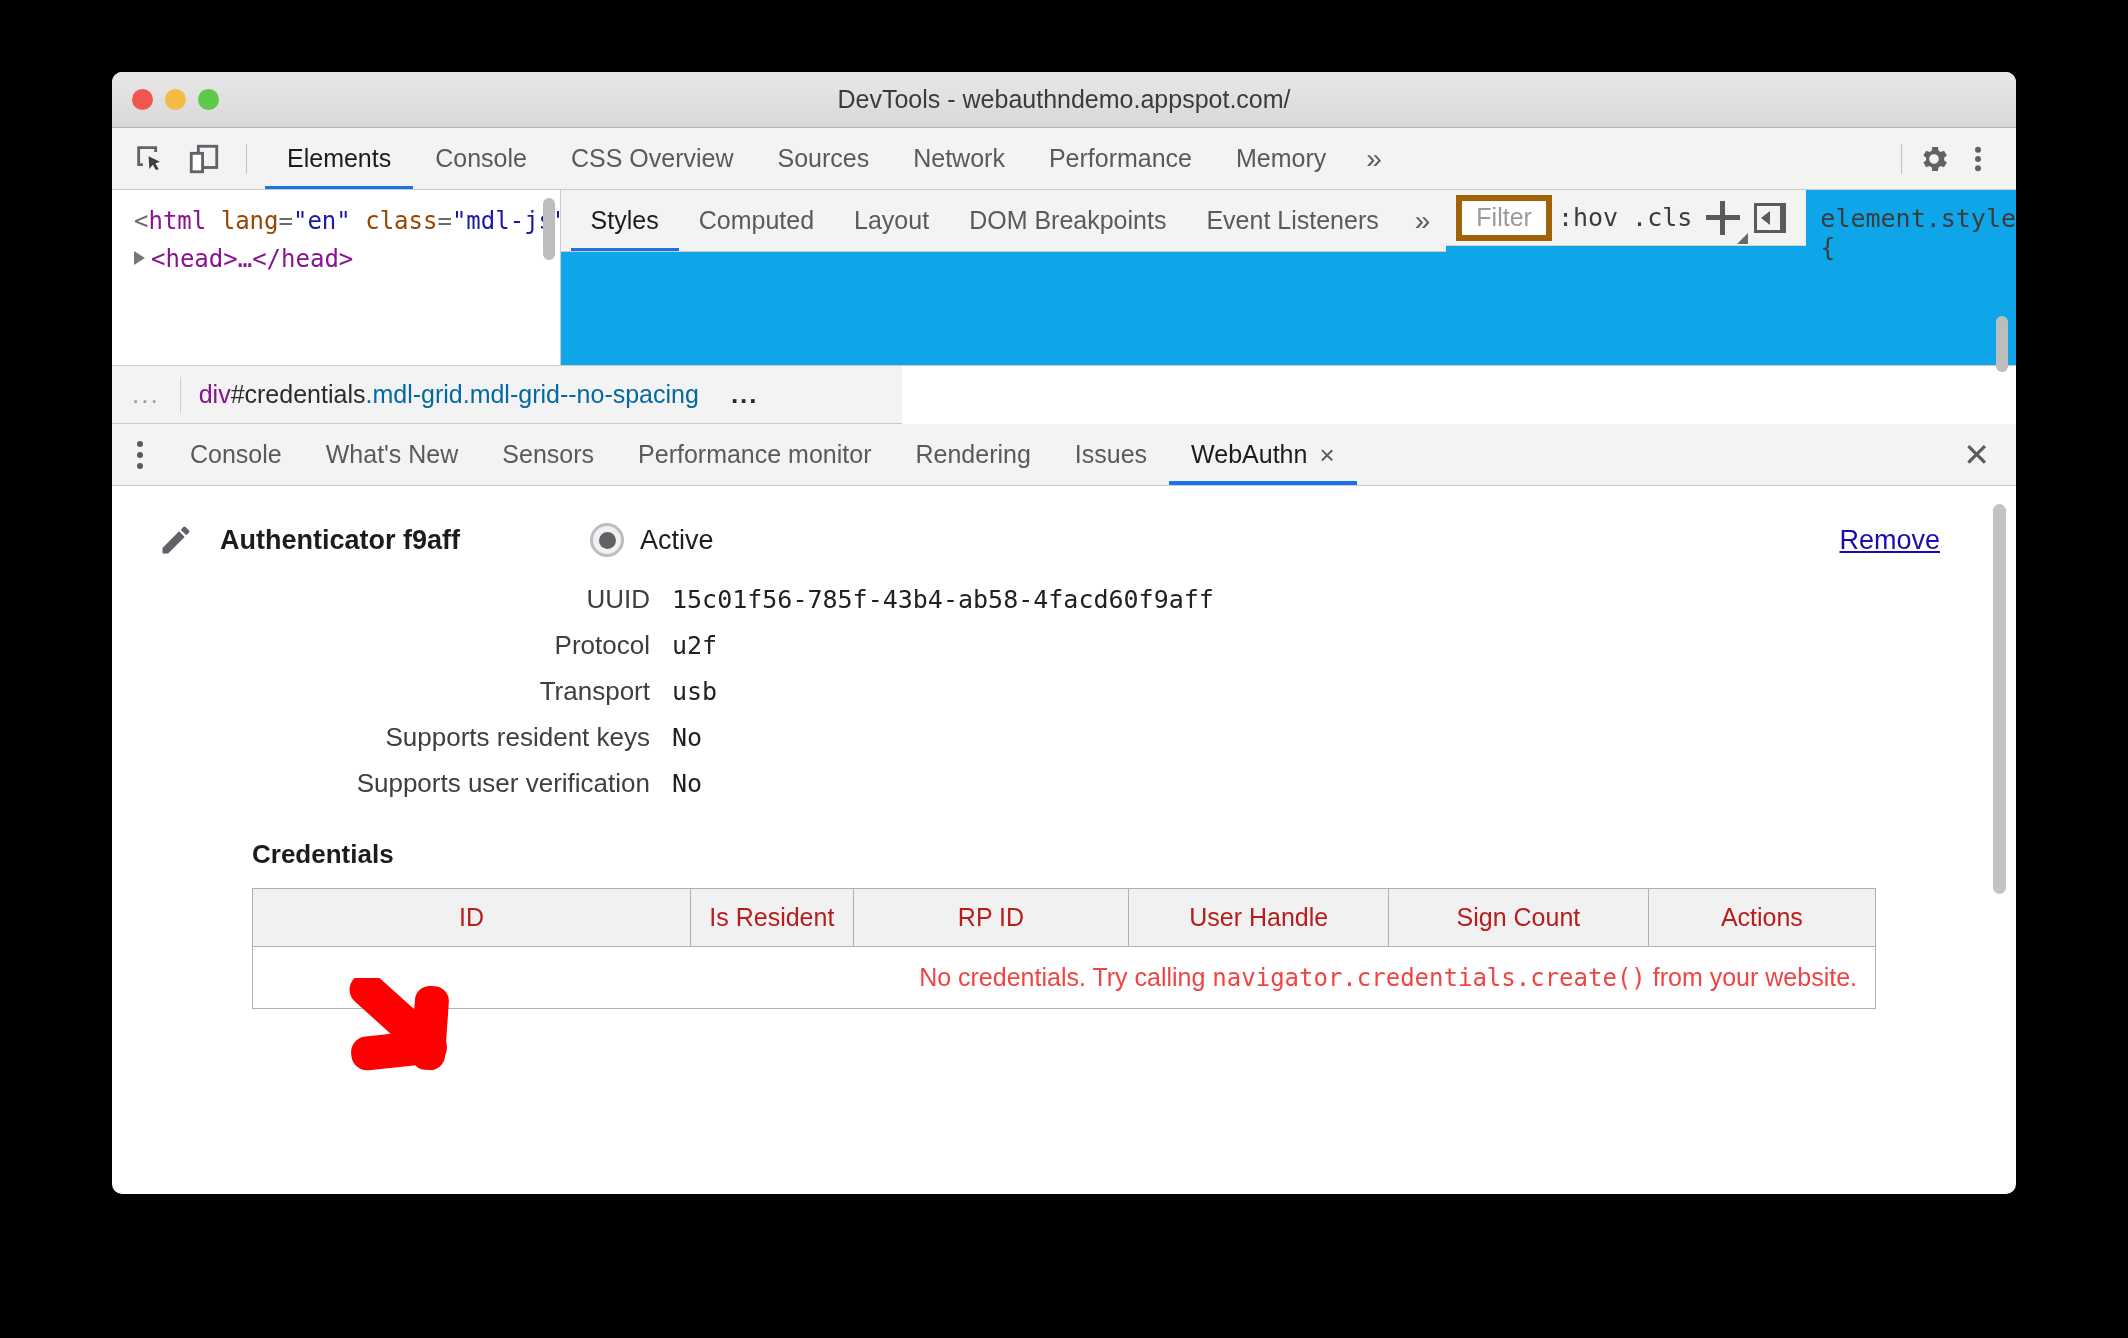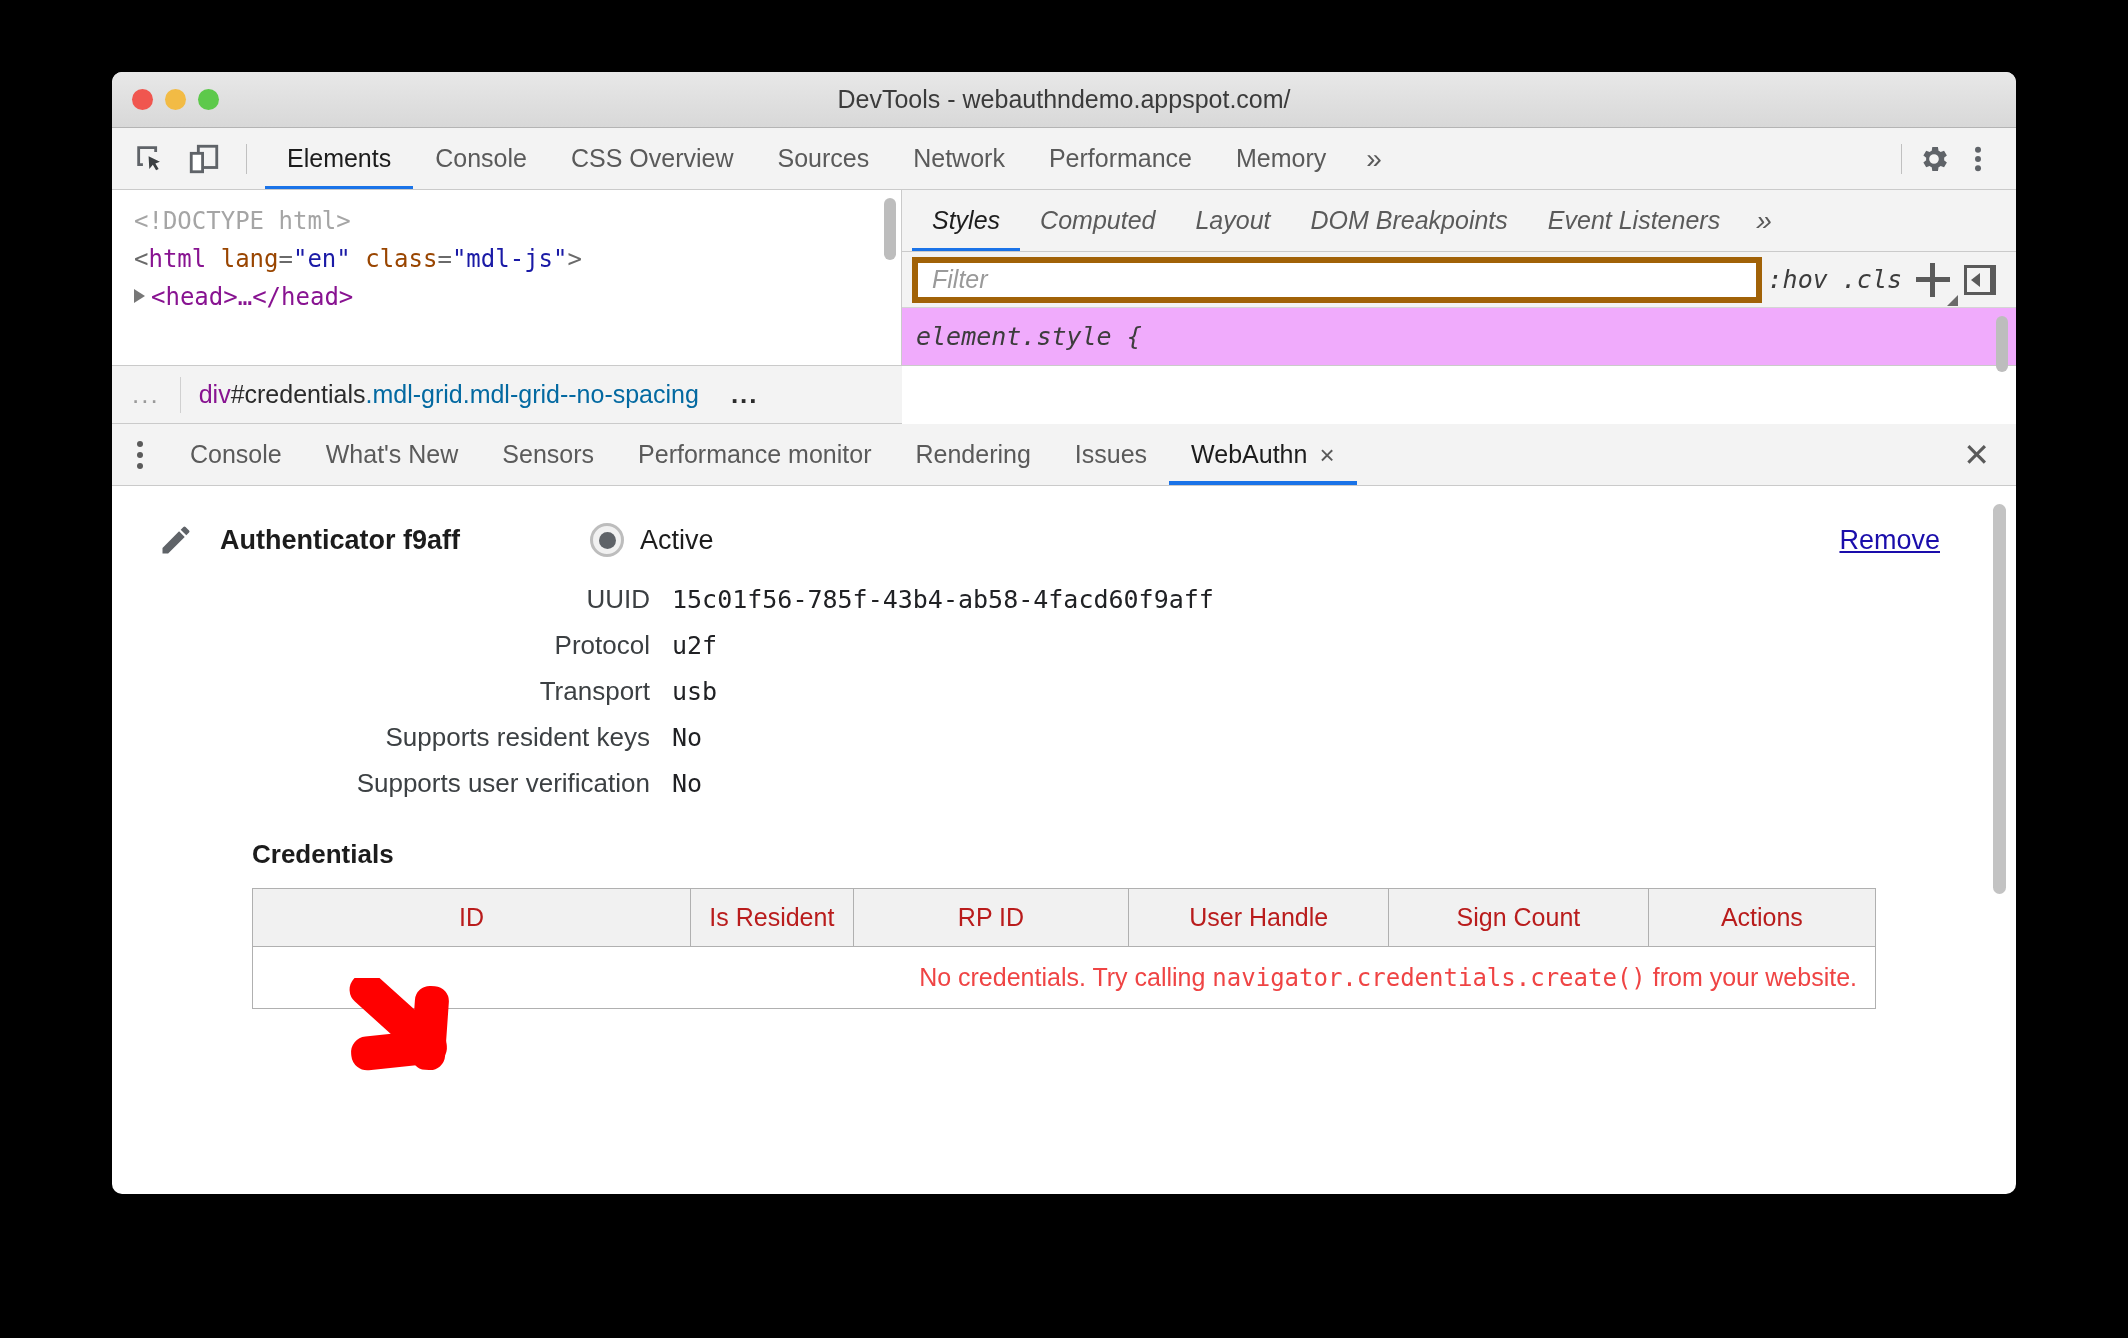--- a/index.html
+++ b/index.html
@@ -103,21 +103,21 @@
     border-left: 11px solid #777;
     border-top: 7px solid transparent;
     border-bottom: 7px solid transparent;
     margin-right: 6px; vertical-align: 2px;
   }
   .vscroll {
     position: absolute; top: 8px; right: 5px;
     width: 12px; border-radius: 6px; background: #bdbdbd;
   }
 
-  .styles-pane { flex: 1; background: #f0abfc; display: flex; flex-direction: column; position: relative; font-style: italic; }
+  .styles-pane { flex: 1; background: #0ea5e9; display: flex; flex-direction: row; position: relative; }
   .styles-tabs {
     height: 62px; background: #f3f3f3; border-bottom: 1px solid #cacaca;
     display: flex; align-items: stretch; padding-left: 10px;
   }
   .styles-tab {
     display: flex; align-items: center; padding: 0 20px;
     font-size: 25px; color: #5a5a5a; position: relative; white-space: nowrap;
   }
   .styles-tab.active { color: #1c1c1c; }
   .styles-tab.active::after {
@@ -365,23 +365,20 @@
             <circle cx="12" cy="12" r="2.1" fill="#5f6368"></circle>
             <circle cx="12" cy="18.5" r="2.1" fill="#5f6368"></circle>
           </svg>
         </div>
       </div>
     </div>
 
     <div class="upper">
       <div class="elements-pane">
         <div class="dom-tree">
-          <div>
-            <span class="tok-doctype">&lt;!DOCTYPE html&gt;</span>
-          </div>
           <div>
             <span class="tok-punct">&lt;</span><span class="tok-tag">html</span><span class="tok-punct">&nbsp;</span><span class="tok-attr">lang</span><span class="tok-punct">=</span><span class="tok-val">"en"</span><span class="tok-punct">&nbsp;</span><span class="tok-attr">class</span><span class="tok-punct">=</span><span class="tok-val">"mdl-js"</span><span class="tok-punct">&gt;</span>
           </div>
           <div>
             <span class="tree-arrow"></span><span class="tok-tag">&lt;head&gt;…&lt;/head&gt;</span>
           </div>
         </div>
         <div class="vscroll" style="height:62px;"></div>
       </div>
 

